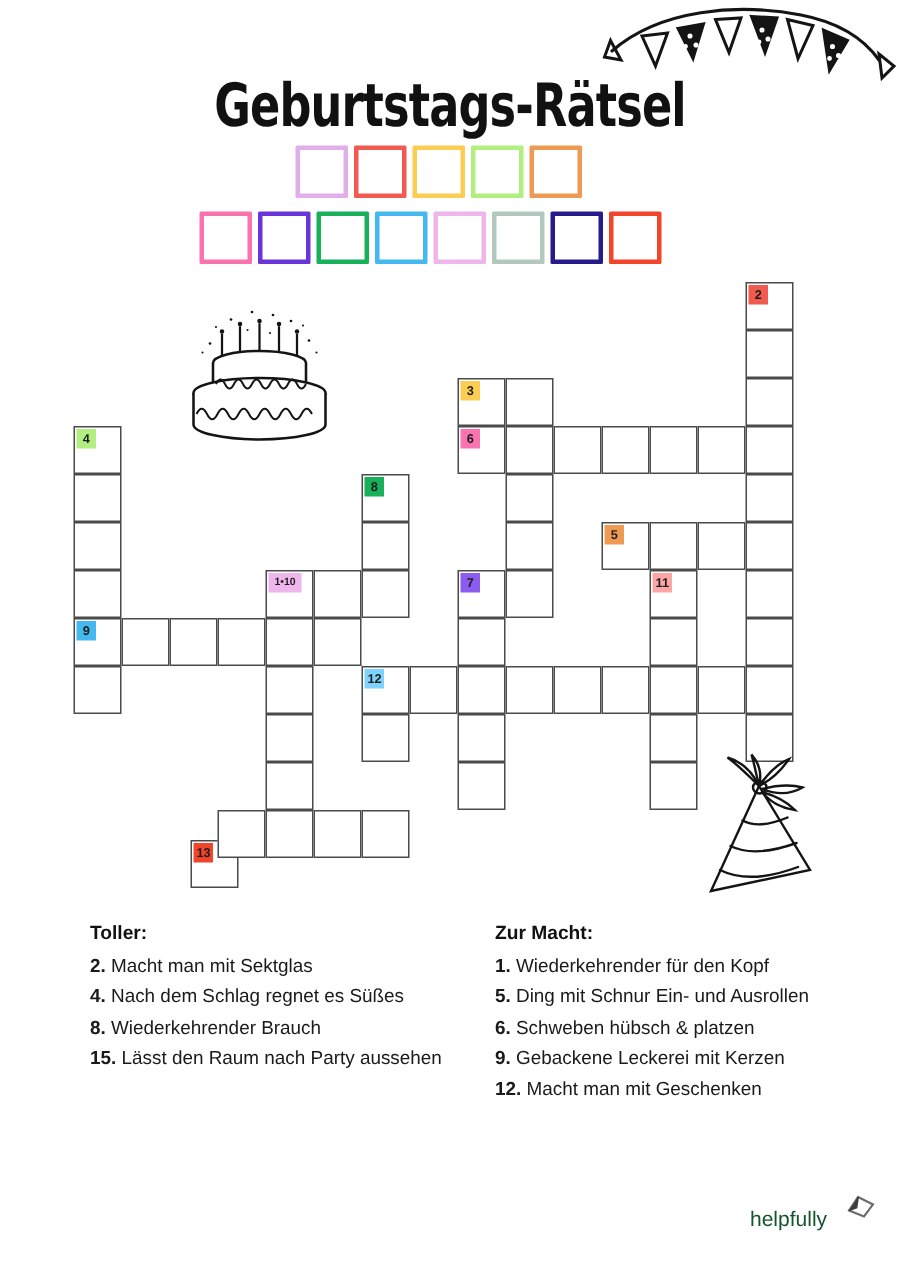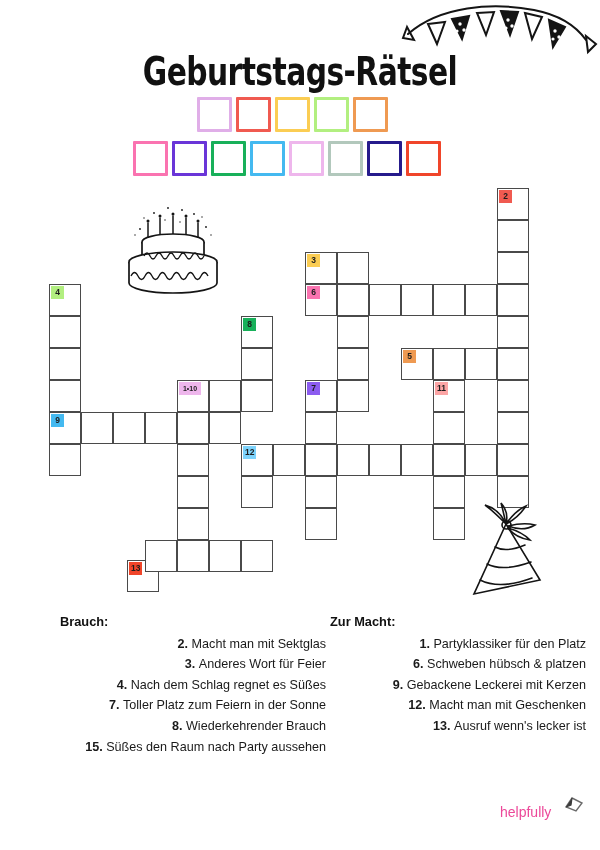--- a/index.html
+++ b/index.html
@@ -117,39 +117,39 @@
     color: #1a1a1a;
   }
   #clues-down  { left: 60px;  top: 612px; width: 266px; }
   #clues-across{ left: 330px; top: 612px; width: 256px; }
   .clue-heading {
     font-weight: bold;
     font-size: 12.8px;
     margin-bottom: 1px;
     color: #111111;
   }
-  .clue-item { white-space: nowrap; text-align: right; }
+  .clue-item { white-space: nowrap; }
   .clue-item .clue-no {
     font-weight: bold;
   }
 
   
   #brand-logo {
     position: absolute;
     left: 500px;
     top: 796px;
     width: 84px;
     height: 30px;
   }
   #brand-logo-text {
     position: absolute;
     left: 0;
     top: 8px;
     font-size: 14px;
-    color: #ec4899;
+    color: #14532d;
     font-family: "Liberation Sans", sans-serif;
   }
   #brand-logo-mark {
     position: absolute;
     left: 62px;
     top: 0px;
     width: 22px;
     height: 22px;
   }
 </style>
@@ -350,39 +350,37 @@
       <path d="M44 22 q -4 -18 -5 -21 q 8 9 5 21"></path>
       <path d="M44 22 q 10 -14 20 -18 q -8 12 -20 18"></path>
       <path d="M46 24 q 16 -4 27 -1 q -12 7 -27 1"></path>
       <path d="M46 26 q 14 4 22 12 q -14 -2 -22 -12"></path>
       <ellipse cx="44.5" cy="23" rx="4.5" ry="4"></ellipse>
     </g>
   </svg>
 </div>
 
 <div id="clues-down" class="clue-column">
-  <div class="clue-heading">Brauch:</div>
+  <div class="clue-heading">Toller:</div>
   <div>
       <div class="clue-item"><span class="clue-no">2. </span><span>Macht man mit Sektglas</span></div>
-      <div class="clue-item"><span class="clue-no">3. </span><span>Anderes Wort für Feier</span></div>
       <div class="clue-item"><span class="clue-no">4. </span><span>Nach dem Schlag regnet es Süßes</span></div>
-      <div class="clue-item"><span class="clue-no">7. </span><span>Toller Platz zum Feiern in der Sonne</span></div>
       <div class="clue-item"><span class="clue-no">8. </span><span>Wiederkehrender Brauch</span></div>
-      <div class="clue-item"><span class="clue-no">15. </span><span>Süßes den Raum nach Party aussehen</span></div>
+      <div class="clue-item"><span class="clue-no">15. </span><span>Lässt den Raum nach Party aussehen</span></div>
     </div>
 </div>
 
 <div id="clues-across" class="clue-column">
   <div class="clue-heading">Zur Macht:</div>
   <div>
-      <div class="clue-item"><span class="clue-no">1. </span><span>Partyklassiker für den Platz</span></div>
+      <div class="clue-item"><span class="clue-no">1. </span><span>Wiederkehrender für den Kopf</span></div>
+      <div class="clue-item"><span class="clue-no">5. </span><span>Ding mit Schnur Ein- und Ausrollen</span></div>
       <div class="clue-item"><span class="clue-no">6. </span><span>Schweben hübsch &amp; platzen</span></div>
       <div class="clue-item"><span class="clue-no">9. </span><span>Gebackene Leckerei mit Kerzen</span></div>
       <div class="clue-item"><span class="clue-no">12. </span><span>Macht man mit Geschenken</span></div>
-      <div class="clue-item"><span class="clue-no">13. </span><span>Ausruf wenn's lecker ist</span></div>
     </div>
 </div>
 
 <div id="brand-logo">
   <span id="brand-logo-text">helpfully</span>
   <span id="brand-logo-mark">
     <svg width="22" height="22" viewBox="0 0 22 22">
       <path d="M10 2 L 20 7 L 14 15 L 4 11 Z" fill="none" stroke="#6b6b6b" stroke-width="1.4"></path>
       <path d="M10 2 L 9 9 L 4 11" fill="#3c3c3c" stroke="#3c3c3c" stroke-width="1.2"></path>
     </svg>

